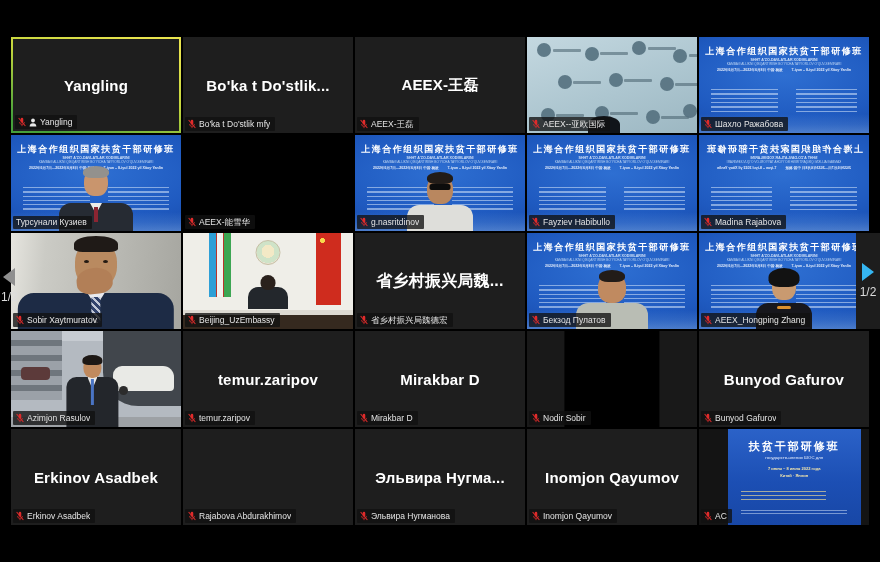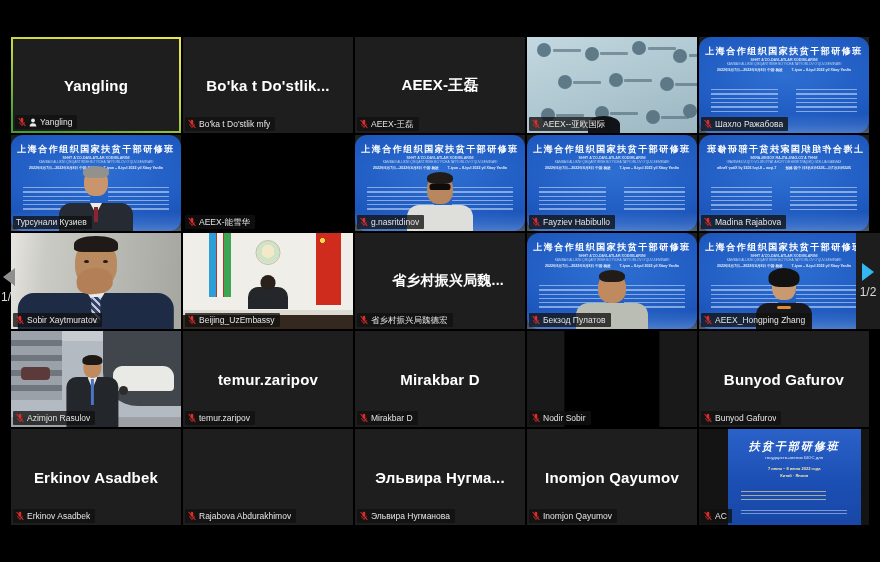--- a/index.html
+++ b/index.html
@@ -9,29 +9,29 @@
 
   .grid { position:absolute; left:11px; top:37px; width:858px; height:488px;
           display:grid; grid-template-columns:repeat(5,1fr); grid-auto-rows:96px; gap:2px; }
 
   .tile { position:relative; background:#1e1e1e; overflow:hidden; }
   .tile.active { border:2px solid #c9d83b;
                  border-image:linear-gradient(200deg,#e8e44e 10%,#c4d63d 45%,#46a03a 90%) 1; }
 
   .dname { position:absolute; top:50%; left:50%; transform:translate(-50%,-50%);
            color:#fff; font-size:15px; font-weight:600; white-space:nowrap; letter-spacing:.2px; }
-  .dname.cjk { font-size:14px;margin-left:8px; }
+  .dname.cjk { font-size:16px; }
 
   .np { position:absolute; left:2px; bottom:2px; display:flex; align-items:center; gap:3px;
         background:rgba(17,17,17,.78); padding:2px 5px 2px 3px; border-radius:1px; max-width:94%; z-index:5; }
   .np-label { color:#e4e4e4; font-size:8.5px; line-height:9px; white-space:nowrap; overflow:hidden; text-overflow:ellipsis; }
 
   
   .slide { position:absolute; inset:0;
-           background:radial-gradient(130% 95% at 50% 40%, #2e6fd2 0%, #1f5ac0 48%, #123f9b 100%);border-radius:12px; }
+           background:radial-gradient(130% 95% at 50% 40%, #2e6fd2 0%, #1f5ac0 48%, #123f9b 100%); }
   .slide.mirror { transform:scaleX(-1); }
   .s-title { margin-top:8px; text-align:center; color:#fff; font-weight:bold; font-size:9px; letter-spacing:1.5px; white-space:nowrap; }
   .s-sub  { text-align:center; color:#cfe0f8; font-size:7px; zoom:.52; white-space:nowrap; font-weight:bold; }
   .s-sub2 { text-align:center; color:#b9d2f2; font-size:6.5px; zoom:.5; white-space:nowrap; }
   .s-daterow { display:flex; justify-content:space-between; padding:0 30px; margin-top:3px;
                color:#e6eefc; font-size:6px; zoom:.6; font-weight:bold; }
   .s-cols { position:absolute; top:54%; left:7%; right:7%; display:flex; justify-content:space-between; }
   .s-col  { height:24px; background:repeating-linear-gradient(180deg, rgba(214,230,250,.55) 0 1.3px, transparent 1.3px 4.3px); }
   .s-col.c1 { width:46%; } .s-col.c2 { width:42%; }
   .s-skyline { position:absolute; bottom:0; left:0; right:0; height:20%;
@@ -124,21 +124,21 @@
 
   
   .tile.black { background:#000; }
   .pillar { position:absolute; left:50%; top:0; transform:translateX(-50%); width:56%; height:100%; background:#000; }
   .tile.pillarbox { background:#191919; }
 
   
   .tile.ac { background:#141414; }
   .pslide { position:absolute; left:17%; right:5%; top:0; bottom:0; padding-top:10px;
             background:linear-gradient(180deg,#2b62c8 0%,#1c4fb4 55%,#1847a6 100%); }
-  .ps-title { text-align:center; color:#fff; font-weight:bold; font-size:11px; letter-spacing:2px; white-space:nowrap;font-style:italic; }
+  .ps-title { text-align:center; color:#fff; font-weight:bold; font-size:11px; letter-spacing:2px; white-space:nowrap; }
   .ps-line { text-align:center; color:#e8eefc; font-size:7px; zoom:.62; white-space:nowrap; margin-top:2px; }
   .ps-date { text-align:center; color:#f3e6ac; font-size:6.5px; zoom:.62; font-weight:bold; margin-top:10px; white-space:nowrap;}
   .ps-place { text-align:center; color:#f3e6ac; font-size:6.5px; zoom:.62; font-weight:bold; margin-top:2px; white-space:nowrap;}
   .ps-bars { position:absolute; left:10%; width:64%; height:9px;
             background:repeating-linear-gradient(180deg, rgba(240,220,150,.65) 0 1.2px, transparent 1.2px 4px); }
   .ps-bars.b1 { bottom:26%; }
   .ps-bars.b2 { bottom:8%; width:80%; height:7px;
             background:repeating-linear-gradient(180deg, rgba(214,230,250,.5) 0 1px, transparent 1px 3.4px); }
 
   

